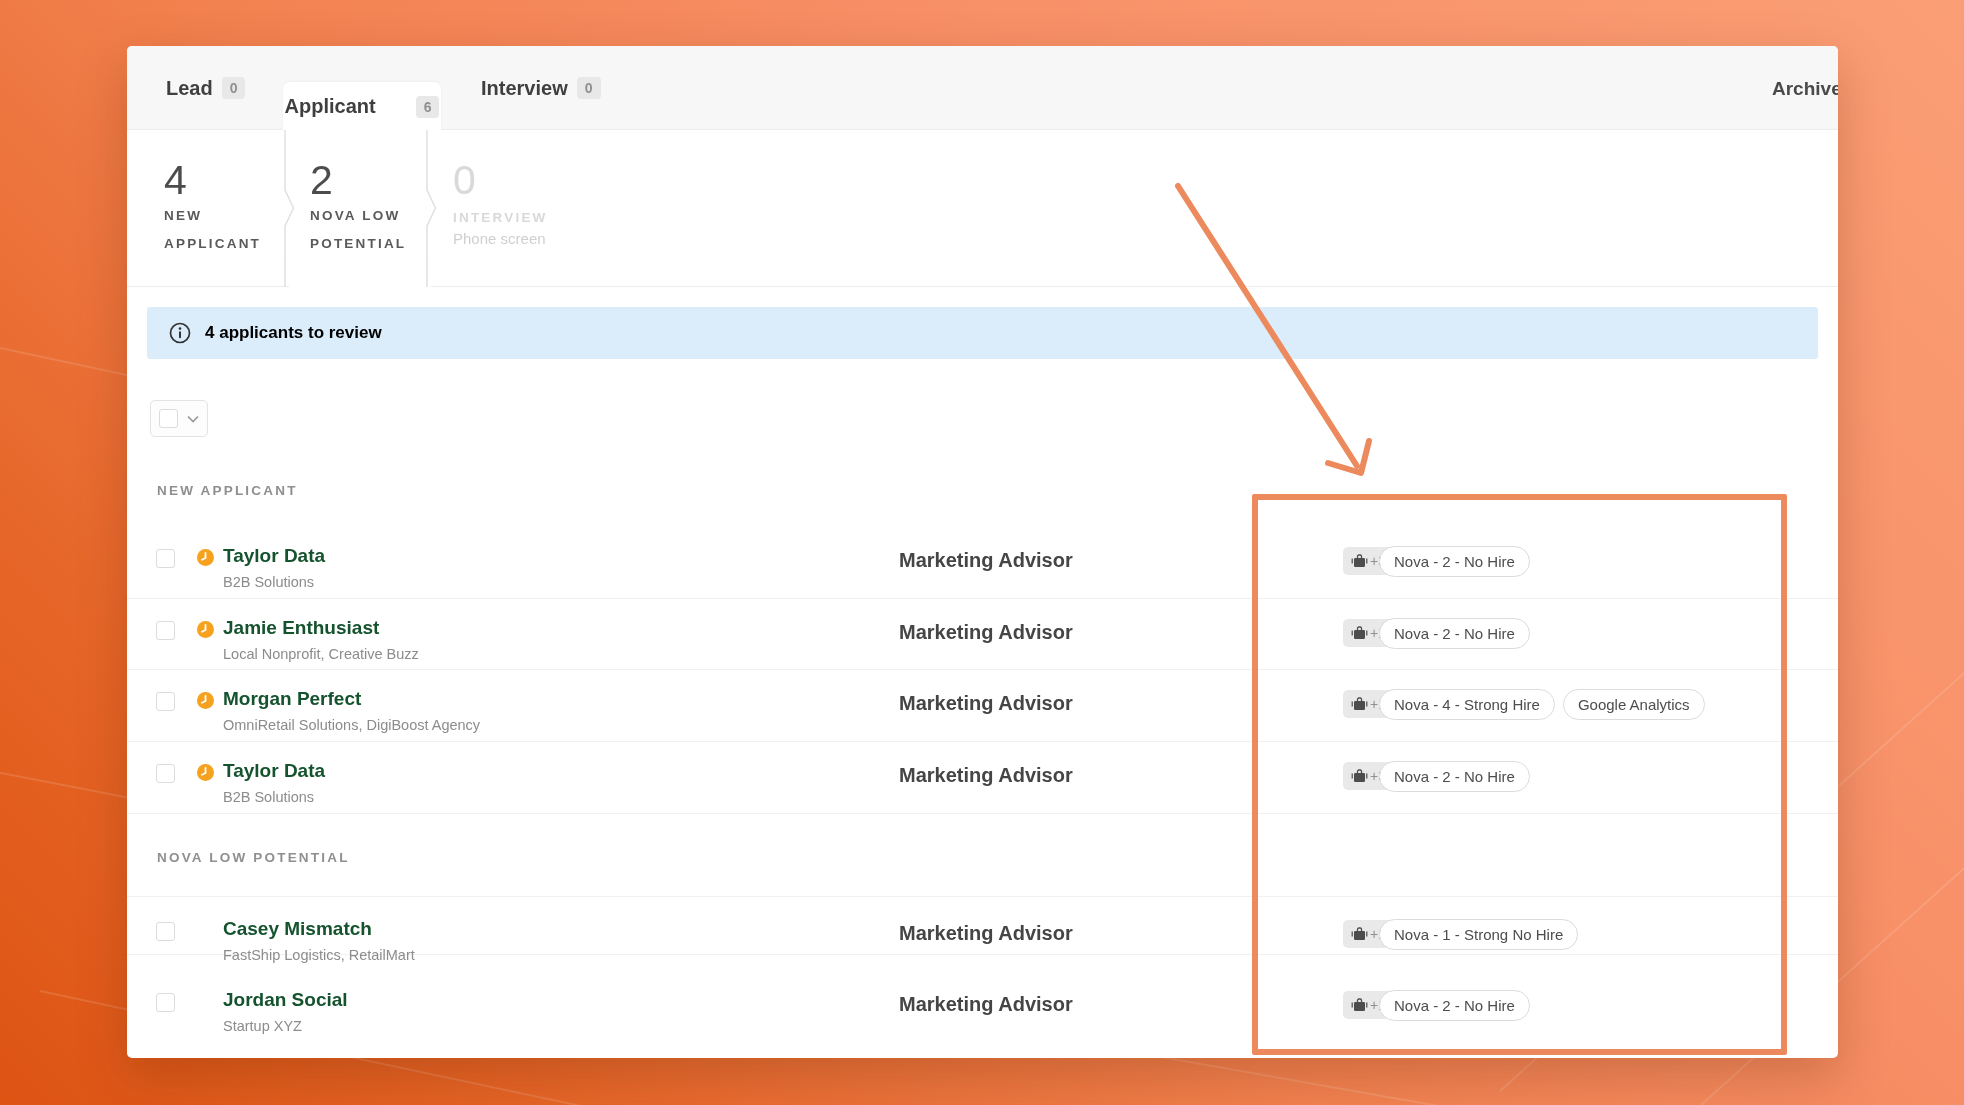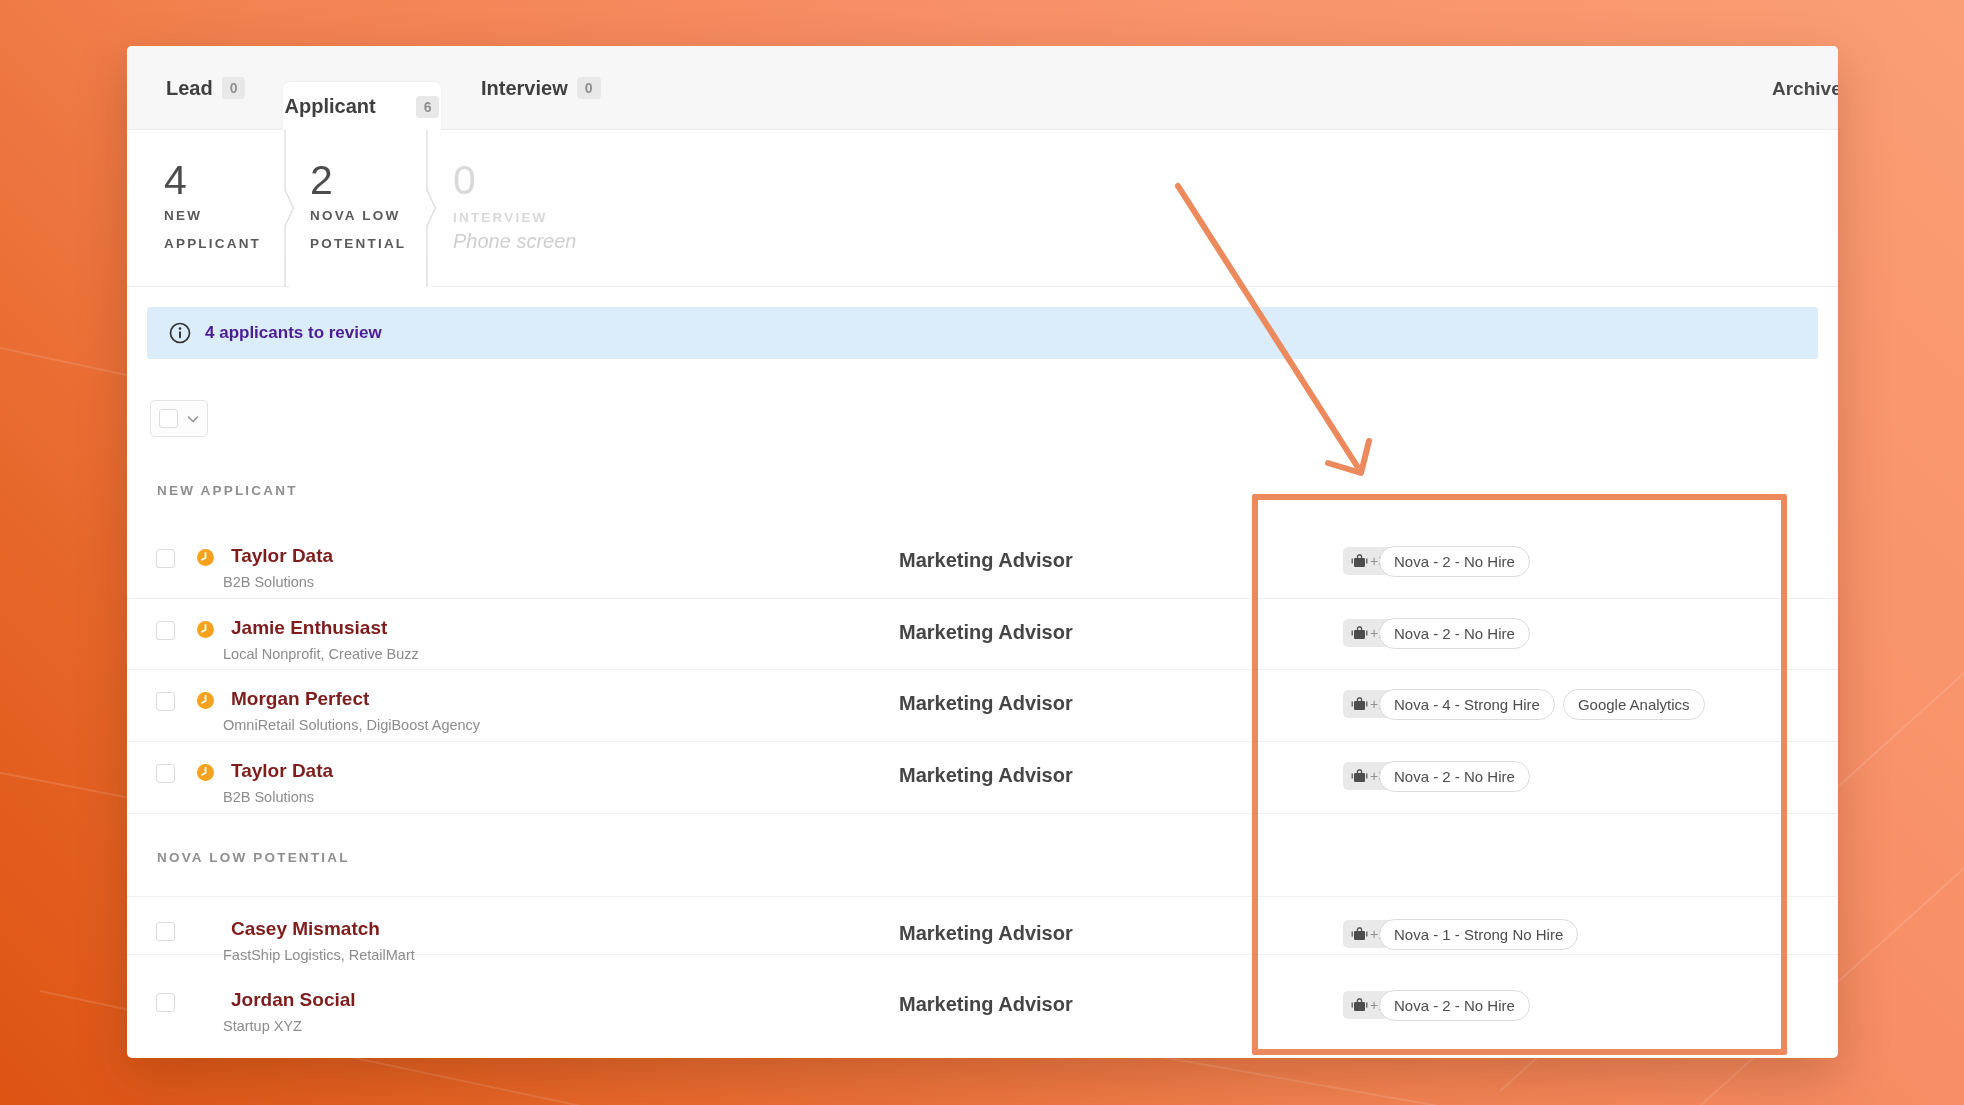--- a/index.html
+++ b/index.html
@@ -32,47 +32,47 @@
     font-size:19px; font-weight:700; color:#4a4a4a; white-space:nowrap; cursor:pointer; }
 
   
   .stagerow { position:absolute; left:0; top:84px; width:100%; height:157px; background:#fff;
     border-bottom:1px solid #ececec; }
   .stage-panel { position:absolute; left:162px; top:0; width:142px; height:157px; background:#fff; }
   .stage-sep { position:absolute; top:0; }
   .stage-num { position:absolute; top:27px; font-size:41px; font-weight:400; color:#4c4c4c; }
   .stage-lbl { position:absolute; top:72px; font-size:13.5px; font-weight:700; letter-spacing:2.2px;
     color:#5a5a5a; line-height:28px; text-transform:uppercase; }
-  .stage-sub { position:absolute; top:100px; font-size:20px; color:#cfcfcf;font-style:italic; }
+  .stage-sub { position:absolute; top:100px; font-size:15px; color:#cfcfcf; }
   .dim .stage-num { color:#d9d9d9; }
   .dim .stage-lbl { color:#d9d9d9; }
 
   
   .banner { position:absolute; left:20px; top:261px; width:1671px; height:52px;
     background:#dbecfa; border-radius:3px; display:flex; align-items:center; gap:14px;
     padding-left:22px; cursor:pointer; }
-  .banner-text { font-size:17px; font-weight:700; color:#4c1d95;text-align:right; }
+  .banner-text { font-size:17px; font-weight:700; color:#000000;text-align:right; }
 
   
   .selectall { position:absolute; left:23px; top:354px; width:58px; height:37px;
     border:1px solid #e3e3e3; border-radius:5px; background:#fdfdfd;
     display:flex; align-items:center; justify-content:space-between; padding:0 8px; cursor:pointer; }
   .cbox { width:19px; height:19px; background:#fff; border:1.5px solid #dcdcdc; border-radius:3px; }
 
   
   .sec-hdr { position:absolute; left:30px; font-size:13.5px; font-weight:700;
     letter-spacing:2.2px; color:#8f8f8f; text-transform:uppercase; }
 
   
   .row { position:absolute; left:0; width:100%; cursor:pointer; }
   .row.b-bot { border-bottom:1px solid #f0f0f0; }
   .row.b-top { border-top:1px solid #f0f0f0; }
   .row .cb { position:absolute; left:29px; top:22px; }
   .row .clock { position:absolute; left:70px; top:22px; width:17px; height:17px; }
-  .row .nm { position:absolute; left:104px; top:18px; font-size:19px; font-weight:700; color:#7f1d1d; }
+  .row .nm { position:absolute; left:96px; top:18px; font-size:19px; font-weight:700; color:#14532d; }
   .row .co { position:absolute; left:96px; top:47px; font-size:14.5px; color:#8c8c8c; }
   .row .role { position:absolute; left:772px; top:22px; font-size:20px; font-weight:700; color:#454545; }
   .row .xbadge { position:absolute; left:1216px; top:20px; height:28px; background:#e9e9ea;
     border-radius:5px; display:flex; align-items:center; gap:2px; padding:0 8px;
     font-size:14px; color:#8f8f8f; }
   .row .pills { position:absolute; left:1252px; top:19px; display:flex; gap:8px;align-items:center; }
   .pill { height:31px; border:1px solid #dcdcdc; border-radius:16px; background:#fff;
     display:flex; align-items:center; padding:0 14px; font-size:15px; color:#4d4d4d; white-space:nowrap; }
 
   

